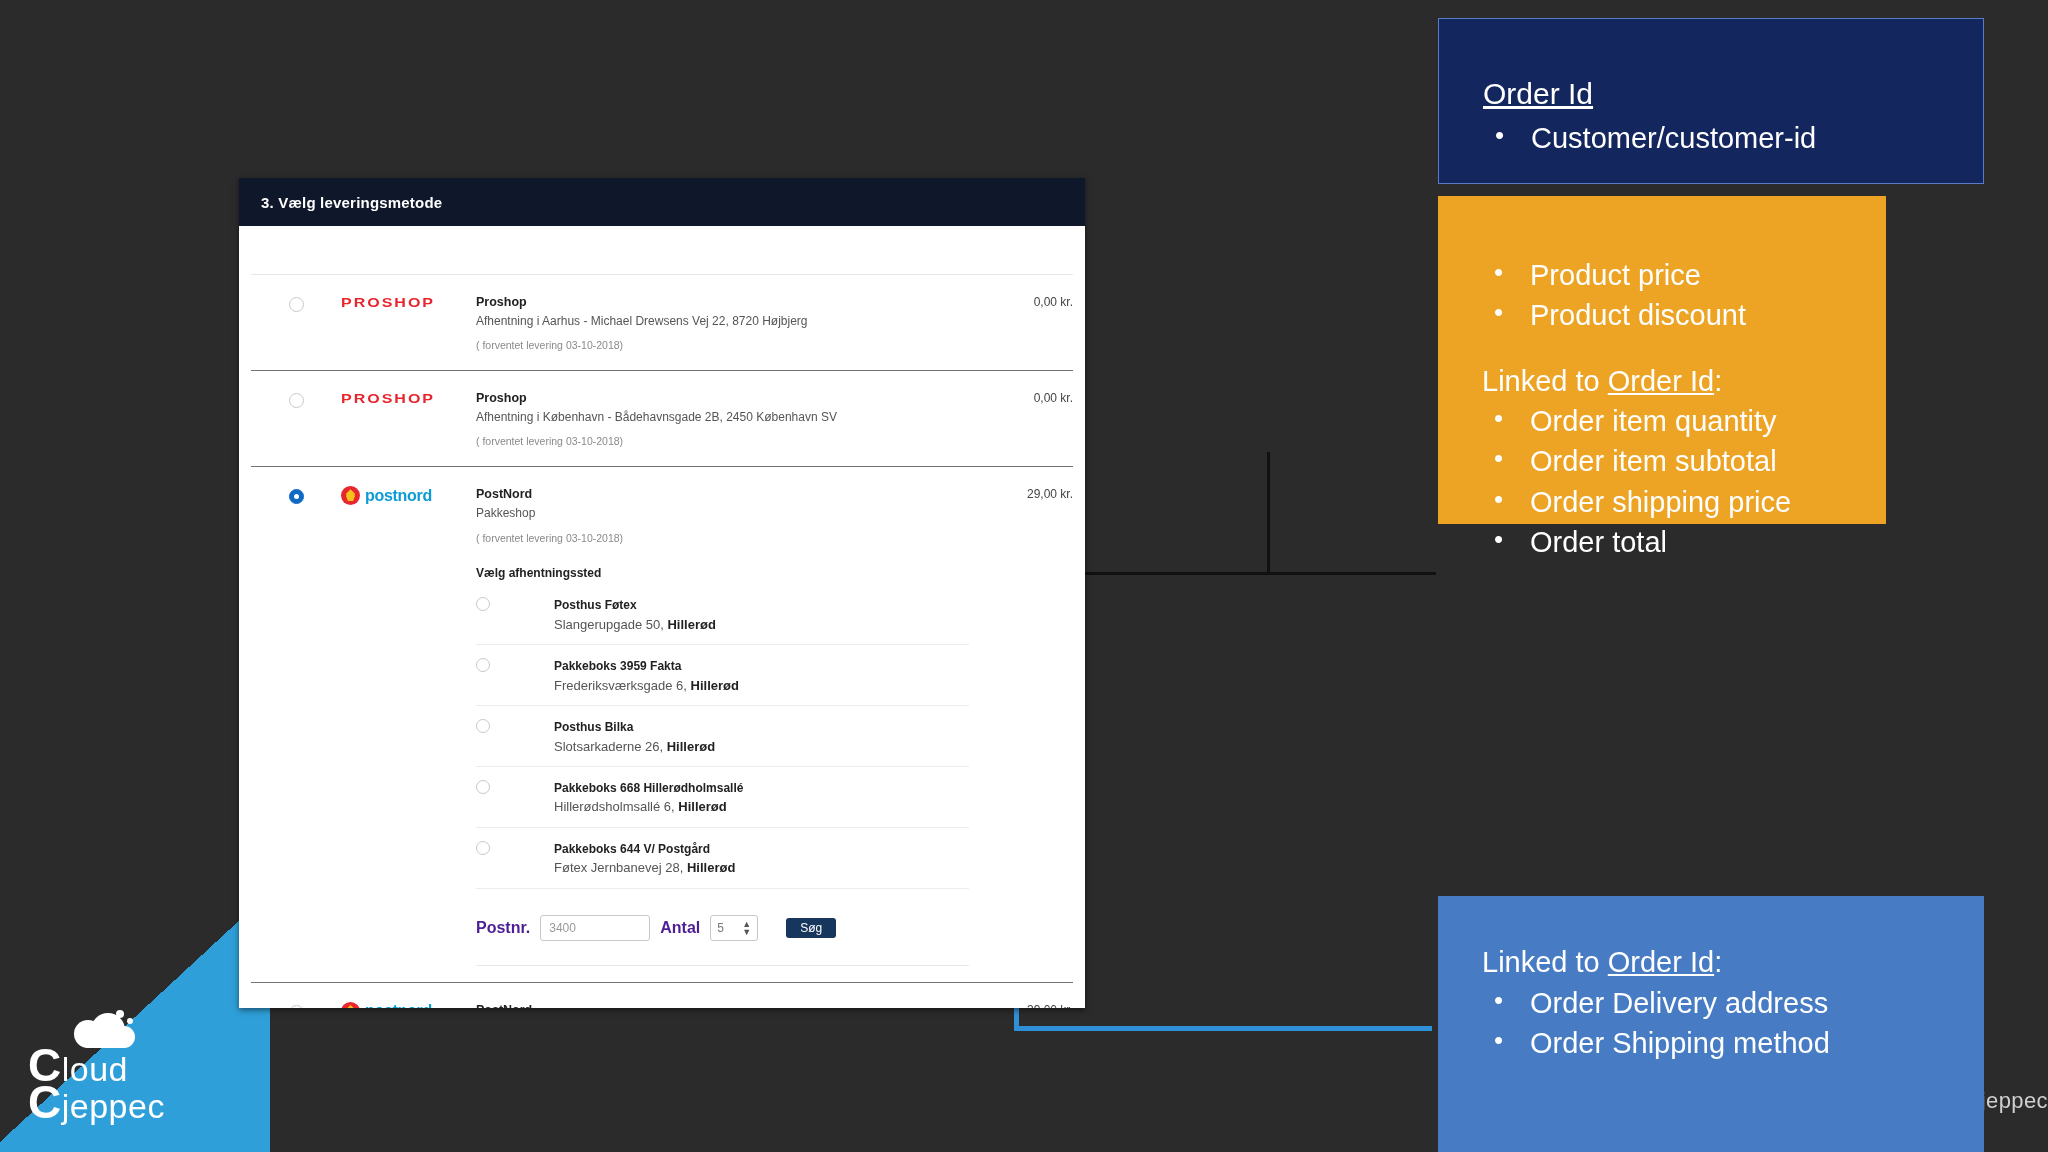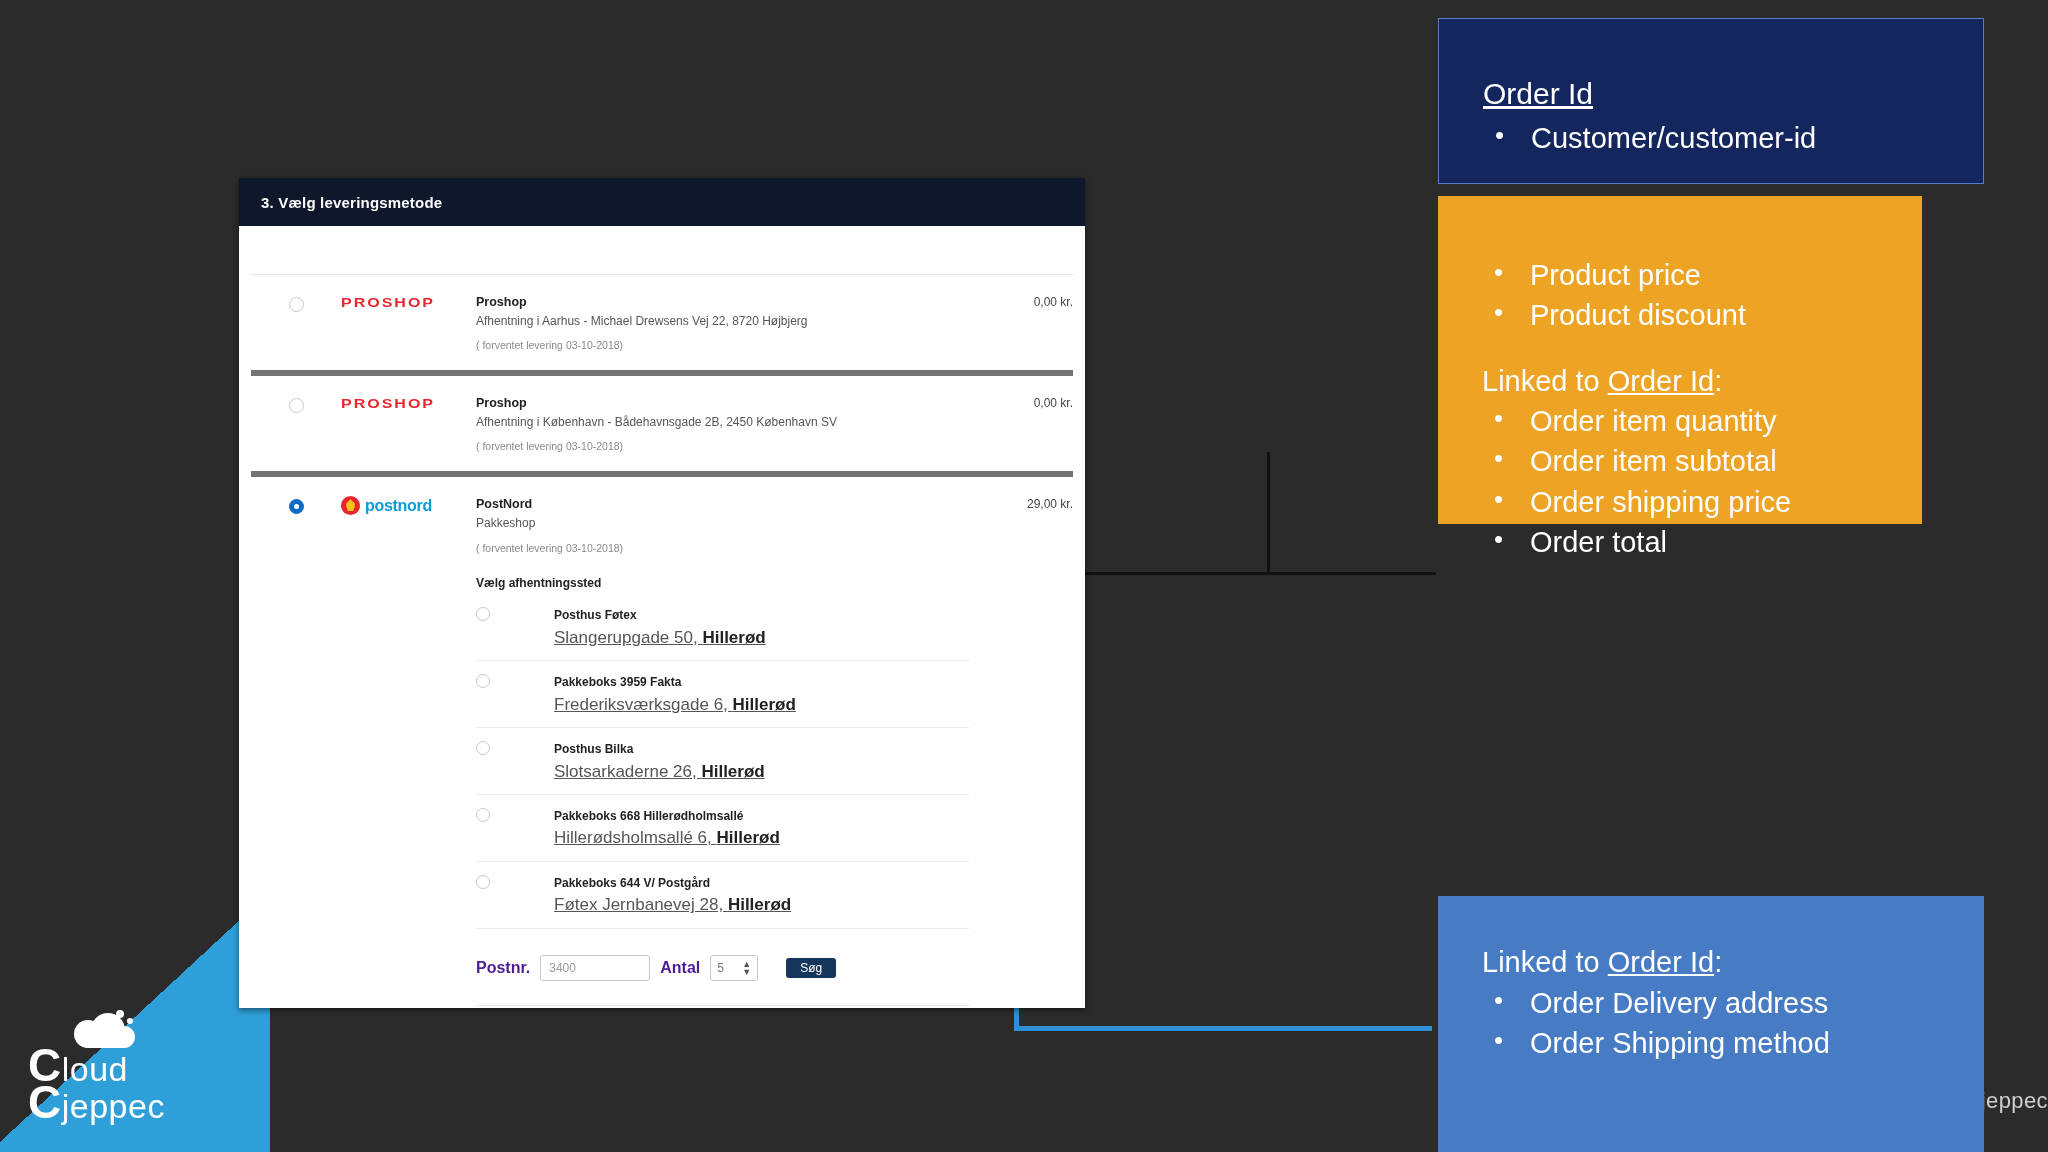--- a/index.html
+++ b/index.html
@@ -26,21 +26,21 @@
     color:#cfcfcf;font-size:22px;letter-spacing:.4px;
   }
 
   
   .anno{position:absolute;box-sizing:border-box;color:#ffffff;}
   #anno-order-id{
     left:1438px;top:18px;width:546px;height:166px;
     background:#14265e;border:1px solid #5b7bc4;padding:56px 44px 0 44px;
   }
   #anno-product{
-    left:1438px;top:196px;width:484px;height:328px;
+    left:1438px;top:196px;width:448px;height:328px;
     background:#eda425;padding:60px 53px 0 44px;
   }
   #anno-delivery{
     left:1438px;top:896px;width:546px;height:256px;
     background:#477cc4;padding:48px 44px 0 44px;
   }
   .anno-title{font-size:30px;text-decoration:underline;margin:0 0 6px 0;line-height:1.26;}
   .anno-lead{font-size:29px;margin:0 0 2px 0;line-height:1.3;}
   .anno-lead u{text-decoration:underline;}
   .anno-list{list-style:none;margin:0;padding:0;}
@@ -79,21 +79,21 @@
     background:#ffffff;box-shadow:0 2px 6px rgba(0,0,0,.5);
     font-family:"Liberation Sans",sans-serif;color:#333;overflow:hidden;
   }
   #shot-header{
     height:48px;background:#0f172a;color:#fff;display:flex;align-items:center;
     padding-left:22px;font-size:15px;font-weight:bold;letter-spacing:.2px;
   }
   #shot-body{padding:0 12px;}
   .gap-row{height:48px;border-bottom:1px solid #e8e8e8;}
   .ship-row{
-    display:flex;align-items:flex-start;border-bottom:6px solid #737373;
+    display:flex;align-items:flex-start;border-bottom:1px solid #737373;
     padding:18px 0 16px 0;position:relative;
   }
   .col-radio{width:90px;display:flex;justify-content:center;padding-top:4px;}
   .col-logo{width:135px;display:flex;align-items:flex-start;padding-top:1px;}
   .col-info{flex:1;padding-right:8px;}
   .col-price{width:96px;text-align:right;font-size:12px;color:#444;padding-top:2px;}
 
   .radio{
     width:15px;height:15px;border-radius:50%;border:1px solid #c9c9c9;background:#fff;
     box-sizing:border-box;display:inline-block;
@@ -123,21 +123,21 @@
 
   .ship-title{font-size:12.5px;font-weight:bold;color:#222;line-height:1.5;}
   .ship-sub{font-size:12px;color:#555;line-height:1.55;}
   .ship-eta{font-size:10.5px;color:#8a8a8a;line-height:1.6;margin-top:7px;}
 
   .pickup-head{font-size:12px;font-weight:bold;color:#222;margin:20px 0 4px 0;}
   .pickup-list{margin:0;padding:0;list-style:none;}
   .pickup-item{display:flex;align-items:flex-start;border-bottom:1px solid #ececec;padding:11px 0 10px 0;}
   .pickup-radio-col{width:78px;display:flex;justify-content:flex-start;padding-top:2px;}
   .pickup-name{font-size:12px;font-weight:bold;color:#222;line-height:1.45;}
-  .pickup-addr{font-size:17px;color:#555;line-height:1.5;text-decoration:underline;}
+  .pickup-addr{font-size:13px;color:#555;line-height:1.5;}
   .pickup-addr b{color:#222;}
 
   .search-row{display:flex;align-items:center;gap:10px;padding:26px 0 24px 0;border-bottom:1px solid #e8e8e8;}
   .lbl{font-size:16px;font-weight:bold;color:#4c1d95;}
   .txt-input{
     width:110px;height:26px;border:1px solid #c7c7c7;border-radius:3px;background:#fff;
     font-size:12px;color:#9a9a9a;padding:0 8px;box-sizing:border-box;display:flex;align-items:center;
   }
   .sel-input{
     width:48px;height:26px;border:1px solid #c7c7c7;border-radius:3px;background:#fff;

